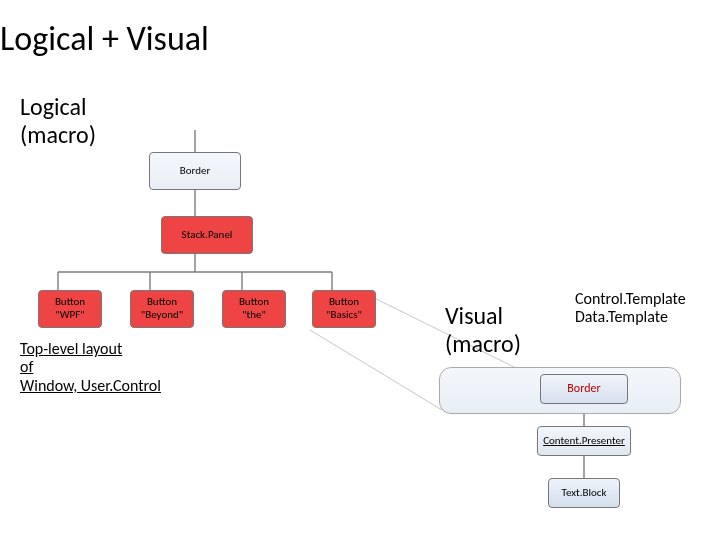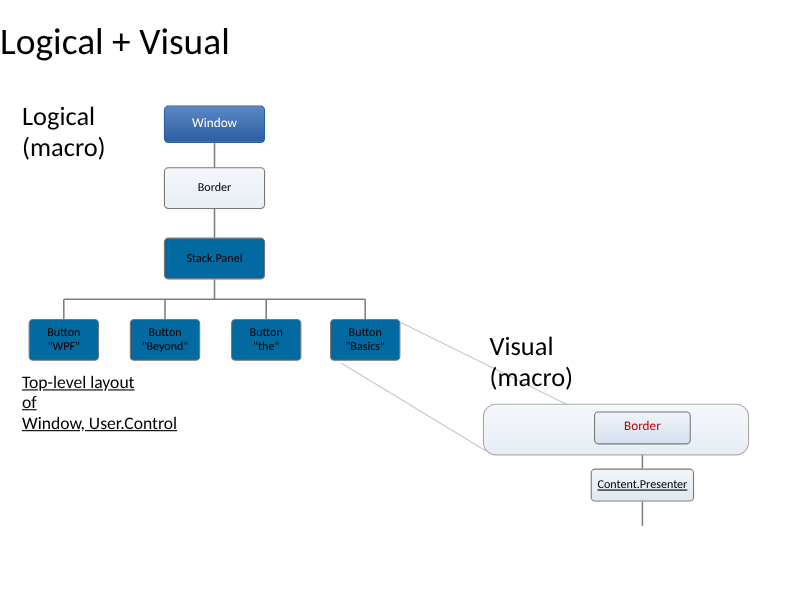--- a/index.html
+++ b/index.html
@@ -51,21 +51,22 @@
   }
   .box.window {
     background: linear-gradient(#5b86c4, #2d5fa3);
     color: #fff;
     border-color: #2d5fa3;
   }
   .box.light {
     background: linear-gradient(#f4f8fd, #e9eef6);
   }
   .box.white {
-    background: #0369a1;
+    background: #ef4444;
+    margin-left: 12px;
   }
   .box.grad {
     background: linear-gradient(#f2f6fb, #dfe7f0);
   }
   .box.border-red {
     background: linear-gradient(#f0f4fa, #d6e1ef);
     color: #c00000;
   }
   .box.tb {
     background: linear-gradient(#eef3fa, #d4dfee);
@@ -119,24 +120,23 @@
     <line class="light" x1="310" y1="330" x2="442" y2="410"></line>
   </svg>
 
   <div class="label" style="left:20px; top:93px; white-space:pre;">Logical
 (macro)</div>
   <div class="label small" style="left:20px; top:340px; white-space:pre;text-decoration:underline;">Top-level layout
 of
 Window, User.Control</div>
   <div class="label" style="left:445px; top:302px; white-space:pre;">Visual
 (macro)</div>
+  <div class="label small" style="left:575px; top:290px; white-space:pre;">Control.Template
+Data.Template</div>
 
-  <div class="box window" style="left:149px; top:96px; width:92px; height:34px; font-size:12px;">
-    <span>Window</span>
-  </div>
   <div class="box light" style="left:149px; top:152px; width:92px; height:38px;">
     <span>Border</span>
   </div>
   <div class="box white" style="left:149px; top:216px; width:92px; height:38px;">
     <span>Stack.Panel</span>
   </div>
 
   <div class="box white" style="left:26px;  top:290px; width:64px; height:38px;">
     <div class="inner">
       <div>Button</div>
@@ -163,13 +163,16 @@
   </div>
 
   <div class="vcap" style="left:439px; top:367px; width:240px; height:45px;"></div>
 
   <div class="box border-red" style="left:540px; top:374px; width:88px; height:30px; font-size:12px;">
     <span>Border</span>
   </div>
   <div class="box grad" style="left:537px; top:426px; width:94px; height:30px;text-decoration:underline;">
     <span>Content.Presenter</span>
   </div>
+  <div class="box tb" style="left:548px; top:478px; width:72px; height:30px;">
+    <span>Text.Block</span>
+  </div>
 </div>
 
 </body></html>

